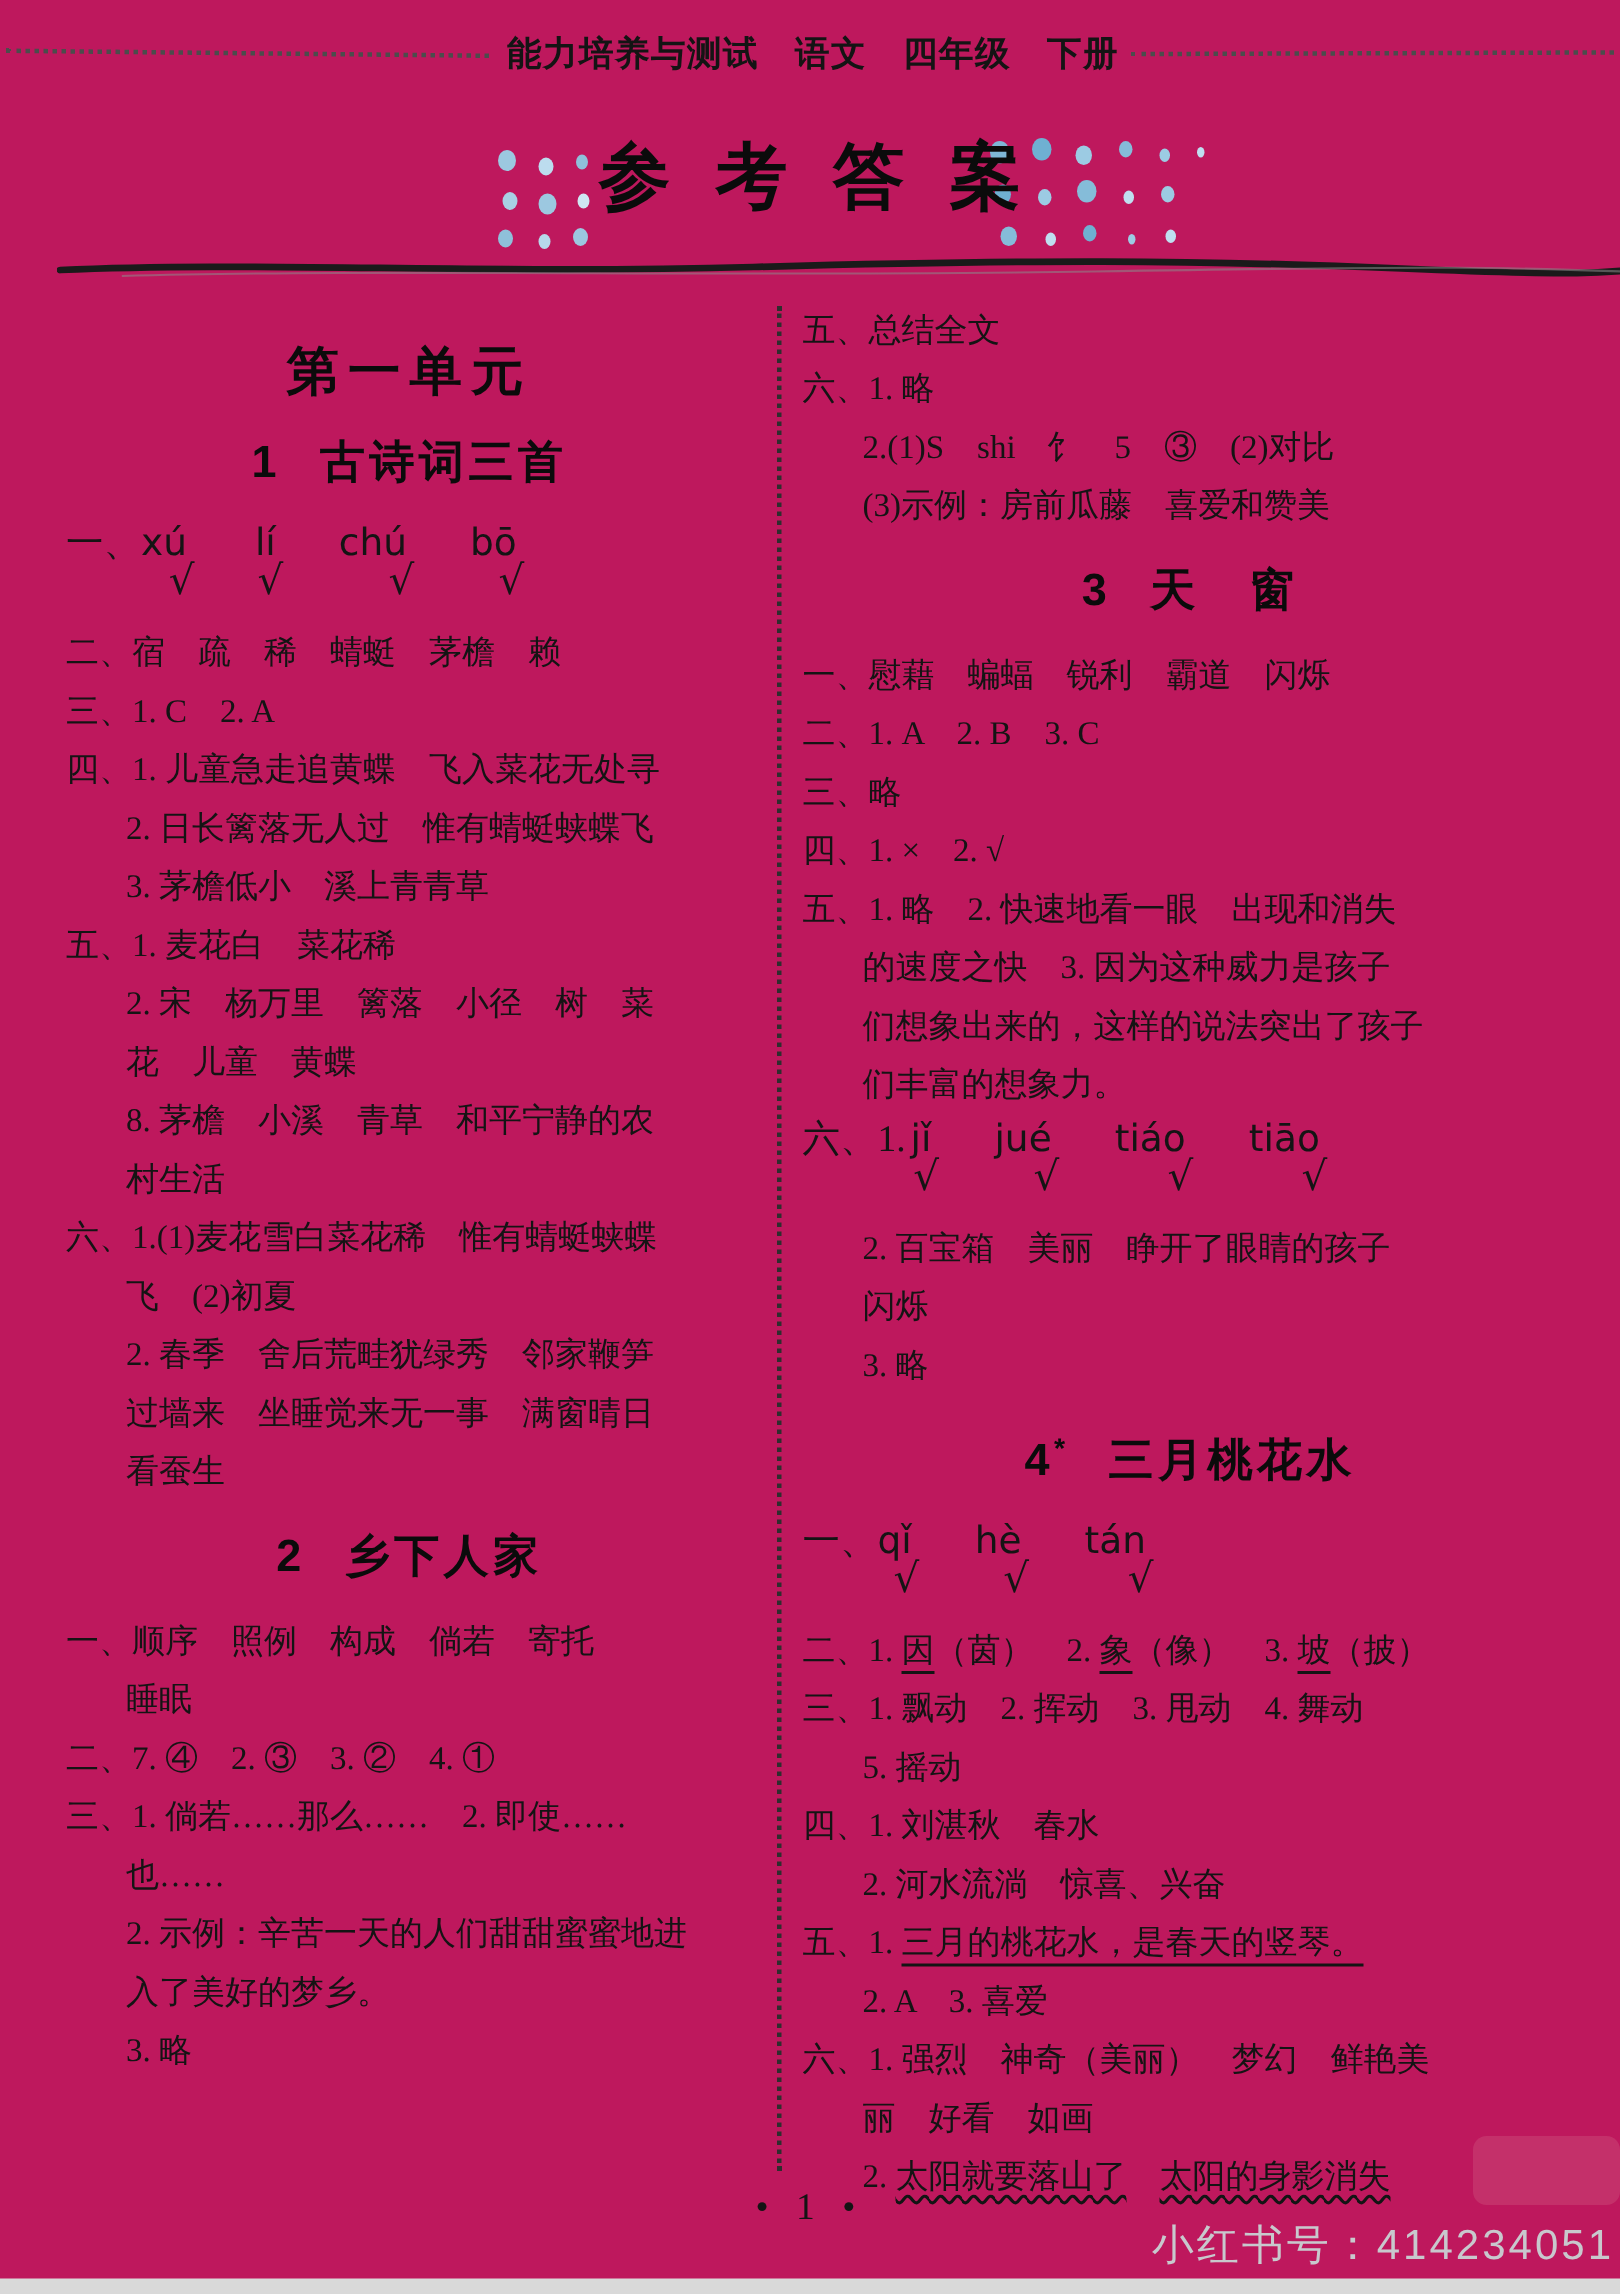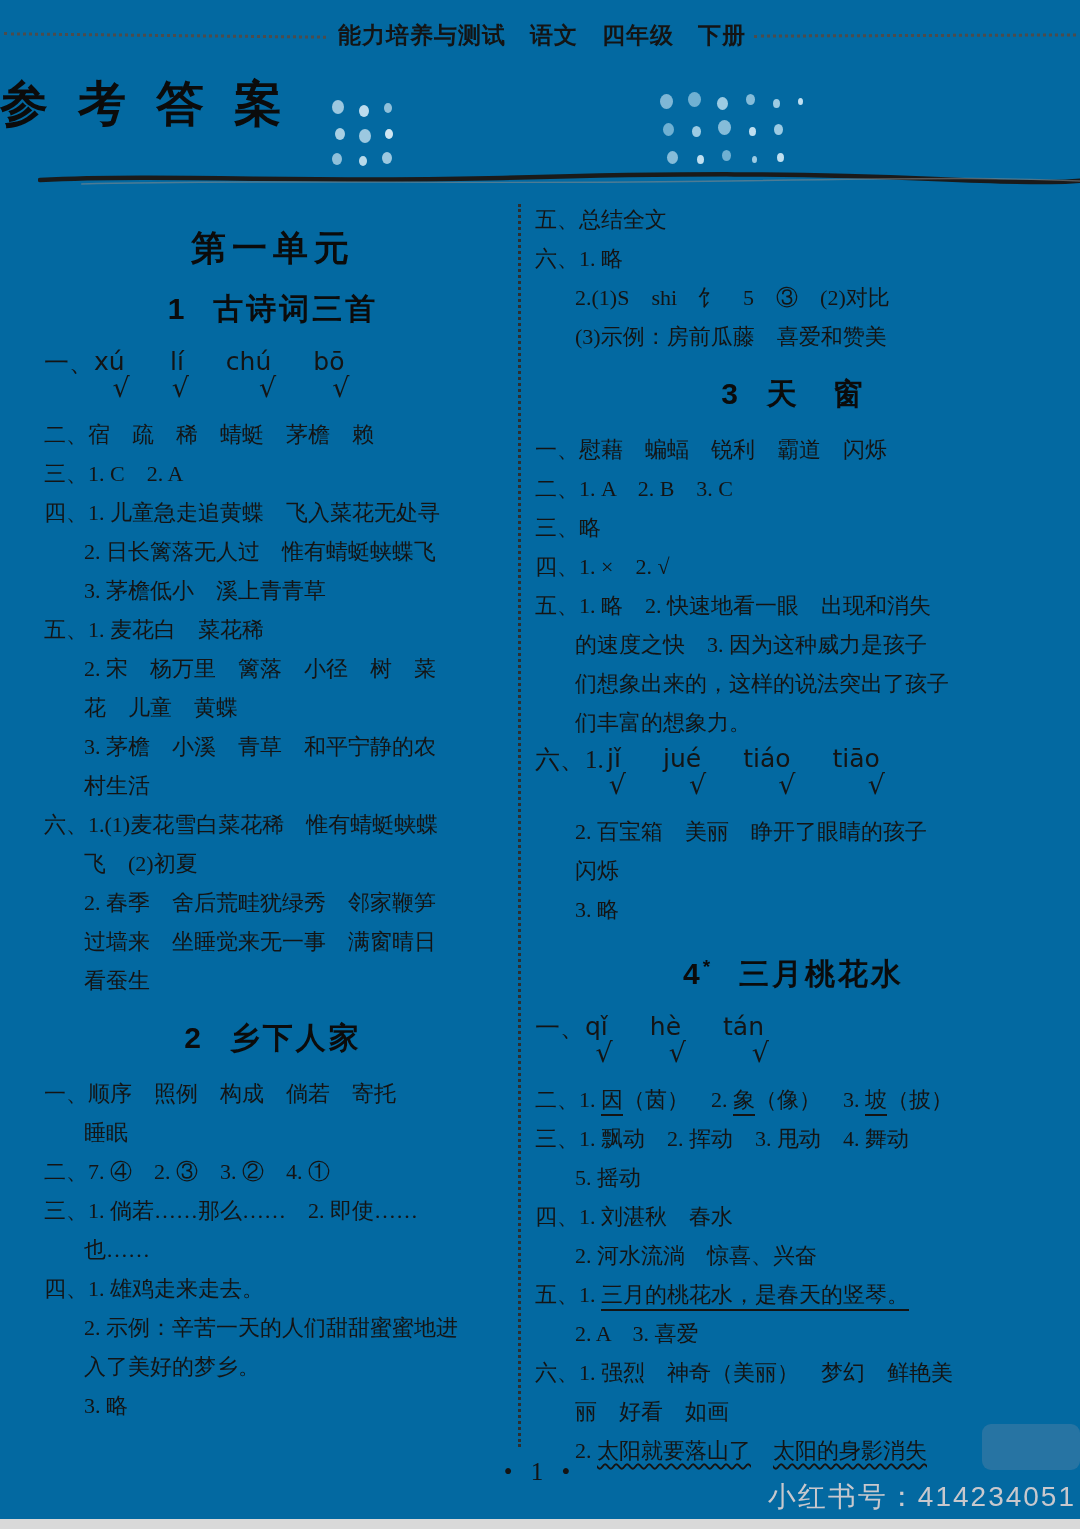--- a/index.html
+++ b/index.html
@@ -1,26 +1,26 @@
 <!DOCTYPE html>
 <html><head>
 <meta charset="utf-8">
 <style>
   html,body{margin:0;padding:0;background:#efefef;}
-  .page{position:relative;width:1080px;height:1529px;background:#0369a1;overflow:hidden;
+  .page{position:relative;width:1080px;height:1529px;background:#be185d;overflow:hidden;
         font-family:"Liberation Serif","DejaVu Serif",serif;color:#141414;}
   
   .hdr{position:absolute;top:20px;left:0;right:0;display:flex;align-items:center;padding:0 4px;}
   .dotline{flex:1;height:0;border-top:3px dotted #4c4c4c;}
   .dotline.l{margin-right:12px;transform:rotate(.6deg);}
   .dotline.r{margin-left:8px;transform:rotate(-.2deg);}
   .hdr-text{font-family:"Liberation Sans","DejaVu Sans",sans-serif;font-weight:700;
             font-size:23px;letter-spacing:1px;white-space:nowrap;}
   
-  .title-row{position:absolute;top:72px;left:0;width:100%;}
+  .title-row{position:absolute;top:86px;left:0;width:100%;text-align:center;}
   .page-title{display:inline-block;font-family:"Liberation Sans","DejaVu Sans",sans-serif;
               font-weight:700;font-size:48px;letter-spacing:30px;margin-right:-30px;color:#0b0b0b;}
   .dots{position:absolute;border-radius:50%;}
   .dots-left{left:332px;top:100px;width:12px;height:14px;background:#9cc8e0;
      box-shadow:26px 4px 0 -1px #bcdcee,50px 1px 0 -2px #8fc0da,
                 2px 27px 0 -1px #a8d0e4,27px 29px 0 0 #9cc8e0,51px 27px 0 -2px #cfe6f2,
                 -1px 52px 0 -1px #8fc0da,25px 54px 0 -2px #b7d9ea,49px 51px 0 -1px #9cc8e0;}
   .dots-right{left:660px;top:94px;width:13px;height:15px;background:#7fb7d6;
      box-shadow:28px -2px 0 0 #6fb0d2,56px 2px 0 -1px #9ccbe3,84px -2px 0 -2px #85bcd9,
                 110px 2px 0 -3px #9ccbe3,134px 0 0 -4px #bfdff0,
@@ -92,34 +92,33 @@
         <div class="lesson-heading"><span class="lesson-num">1</span><span class="lesson-title">古诗词三首</span></div>
         <div class="py-line"><span class="py-prefix">一、</span><span class="py-item"><span class="py-text">xú</span><span class="py-check">√</span></span><span class="py-item"><span class="py-text">lí</span><span class="py-check">√</span></span><span class="py-item"><span class="py-text">chú</span><span class="py-check">√</span></span><span class="py-item"><span class="py-text">bō</span><span class="py-check">√</span></span></div>
         <div class="line"><span>二、宿　疏　稀　蜻蜓　茅檐　赖</span></div>
         <div class="line"><span>三、1. C　2. A</span></div>
         <div class="line"><span>四、1. 儿童急走追黄蝶　飞入菜花无处寻</span></div>
         <div class="line ind1"><span>2. 日长篱落无人过　惟有蜻蜓蛱蝶飞</span></div>
         <div class="line ind1"><span>3. 茅檐低小　溪上青青草</span></div>
         <div class="line"><span>五、1. 麦花白　菜花稀</span></div>
         <div class="line ind1"><span>2. 宋　杨万里　篱落　小径　树　菜</span></div>
         <div class="line ind1"><span>花　儿童　黄蝶</span></div>
-        <div class="line ind1"><span>3. 茅檐　小溪　青草　和平宁静的农</span></div>
+        <div class="line ind1"><span>8. 茅檐　小溪　青草　和平宁静的农</span></div>
         <div class="line ind1"><span>村生活</span></div>
         <div class="line"><span>六、1.(1)麦花雪白菜花稀　惟有蜻蜓蛱蝶</span></div>
         <div class="line ind1"><span>飞　(2)初夏</span></div>
         <div class="line ind1"><span>2. 春季　舍后荒畦犹绿秀　邻家鞭笋</span></div>
         <div class="line ind1"><span>过墙来　坐睡觉来无一事　满窗晴日</span></div>
         <div class="line ind1"><span>看蚕生</span></div>
         <div class="lesson-heading"><span class="lesson-num">2</span><span class="lesson-title">乡下人家</span></div>
         <div class="line"><span>一、顺序　照例　构成　倘若　寄托</span></div>
         <div class="line ind1"><span>睡眠</span></div>
         <div class="line"><span>二、7. ④　2. ③　3. ②　4. ①</span></div>
         <div class="line"><span>三、1. 倘若……那么……　2. 即使……</span></div>
         <div class="line ind1"><span>也……</span></div>
-        <div class="line"><span>四、1. 雄鸡走来走去。</span></div>
         <div class="line ind1"><span>2. 示例：辛苦一天的人们甜甜蜜蜜地进</span></div>
         <div class="line ind1"><span>入了美好的梦乡。</span></div>
         <div class="line ind1"><span>3. 略</span></div>
       </div>
     <div class="divider"></div>
     <div class="col-right" id="col-right">
         <div class="line"><span>五、总结全文</span></div>
         <div class="line"><span>六、1. 略</span></div>
         <div class="line ind1"><span>2.(1)S　shi　饣　5　③　(2)对比</span></div>
         <div class="line ind1"><span>(3)示例：房前瓜藤　喜爱和赞美</span></div>

